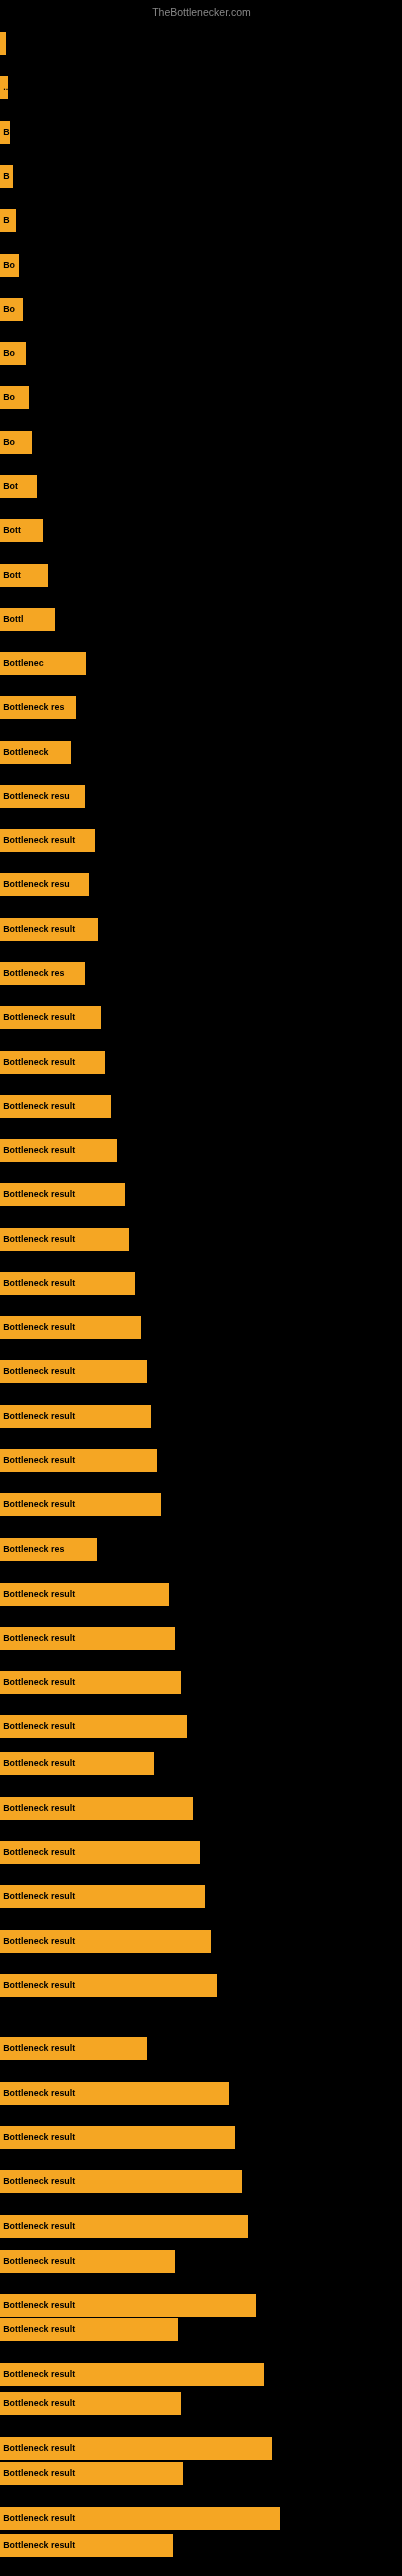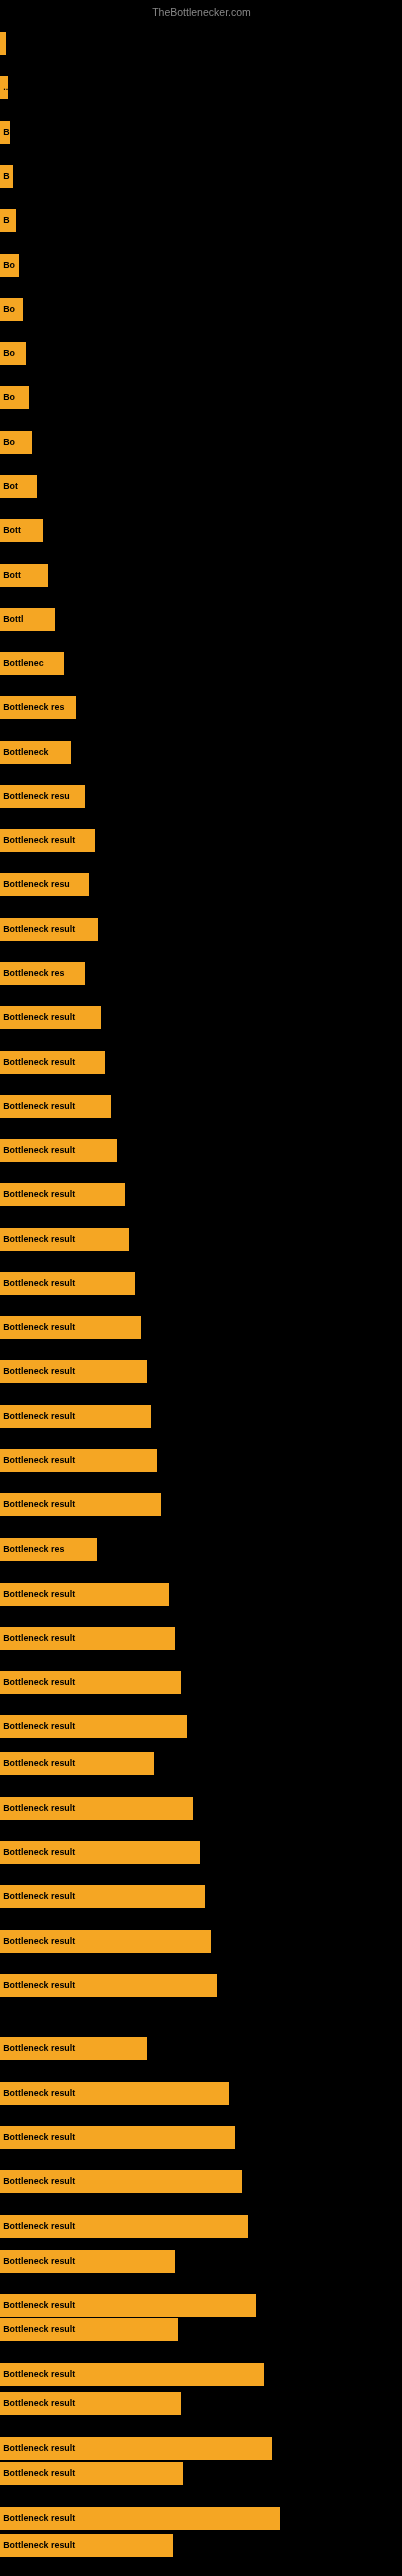--- a/index.html
+++ b/index.html
@@ -87,21 +87,21 @@
     <div class="bar-container" style="top: 519px; left: 0px;">
       <div class="bar" style="width: 43px;">Bott</div>
     </div>
     <div class="bar-container" style="top: 564px; left: 0px;">
       <div class="bar" style="width: 48px;">Bott</div>
     </div>
     <div class="bar-container" style="top: 608px; left: 0px;">
       <div class="bar" style="width: 55px;">Bottl</div>
     </div>
     <div class="bar-container" style="top: 652px; left: 0px;">
-      <div class="bar" style="width: 64px;">Bottlenec</div>
+      <div class="bar" style="width: 86px;">Bottlenec</div>
     </div>
     <div class="bar-container" style="top: 696px; left: 0px;">
       <div class="bar" style="width: 76px;">Bottleneck res</div>
     </div>
     <div class="bar-container" style="top: 741px; left: 0px;">
       <div class="bar" style="width: 71px;">Bottleneck</div>
     </div>
     <div class="bar-container" style="top: 785px; left: 0px;">
       <div class="bar" style="width: 85px;">Bottleneck resu</div>
     </div>

